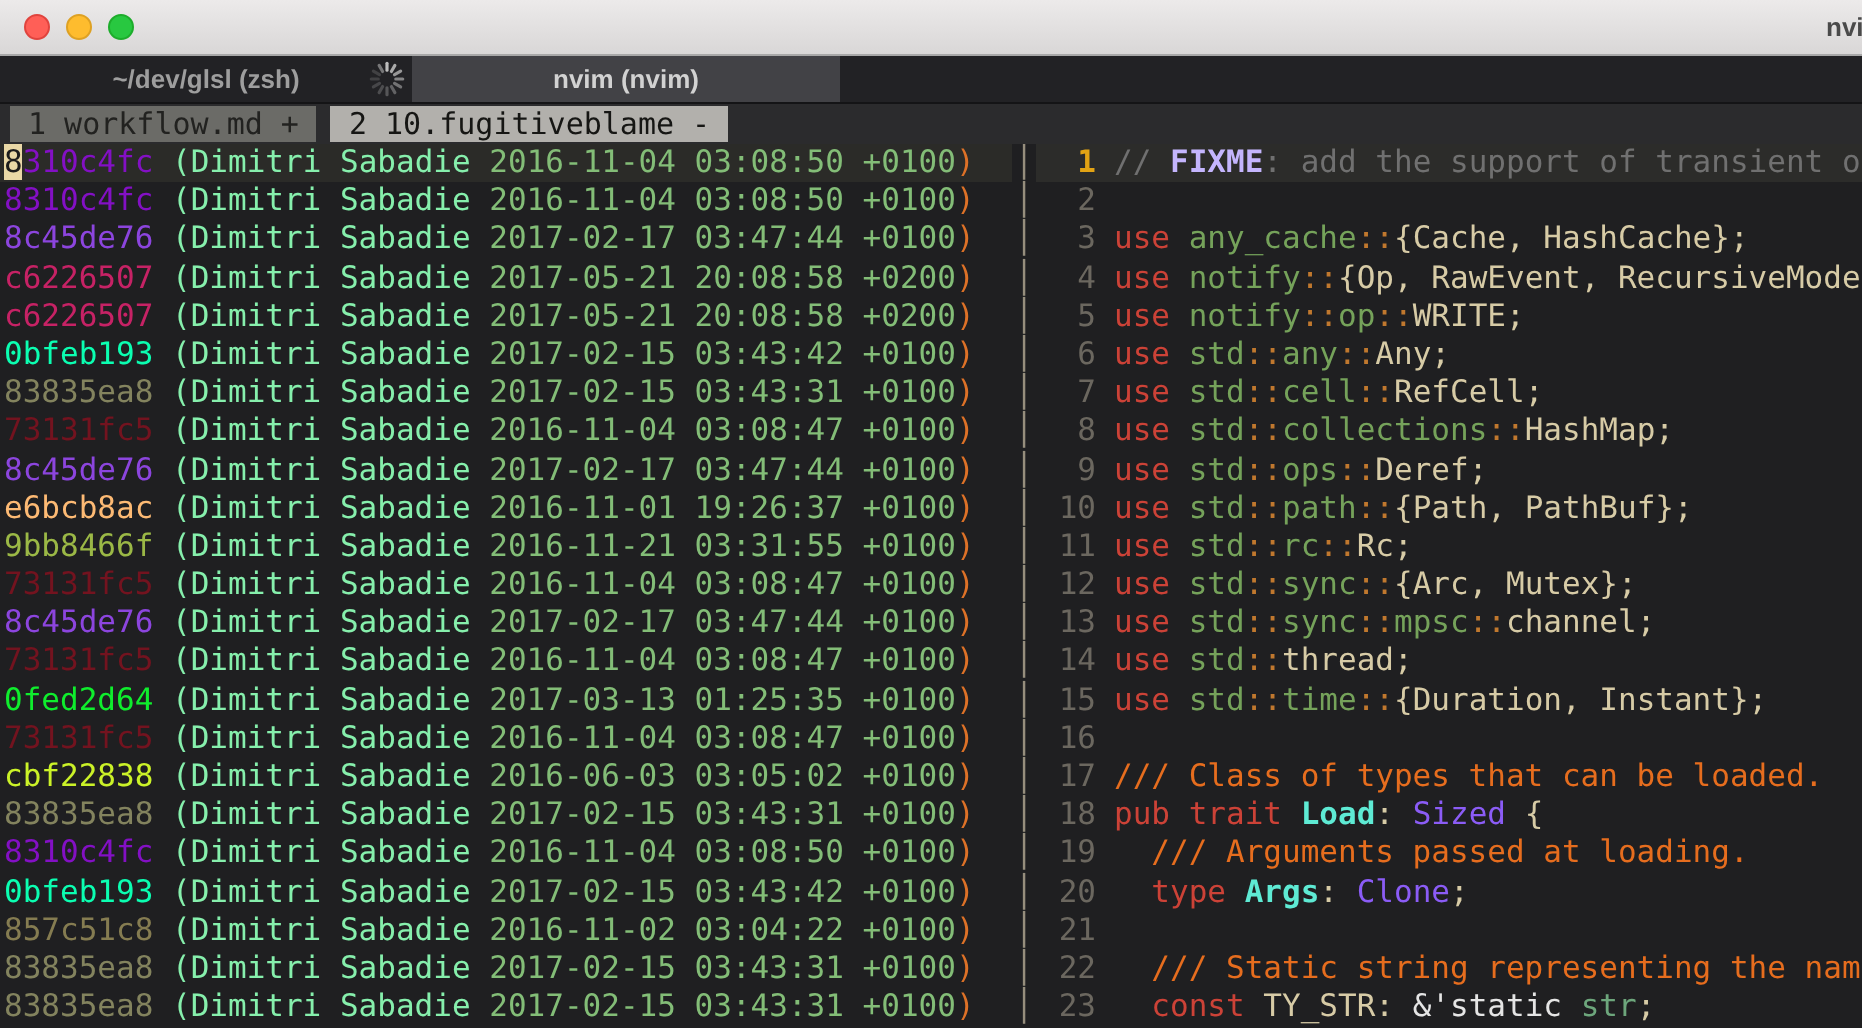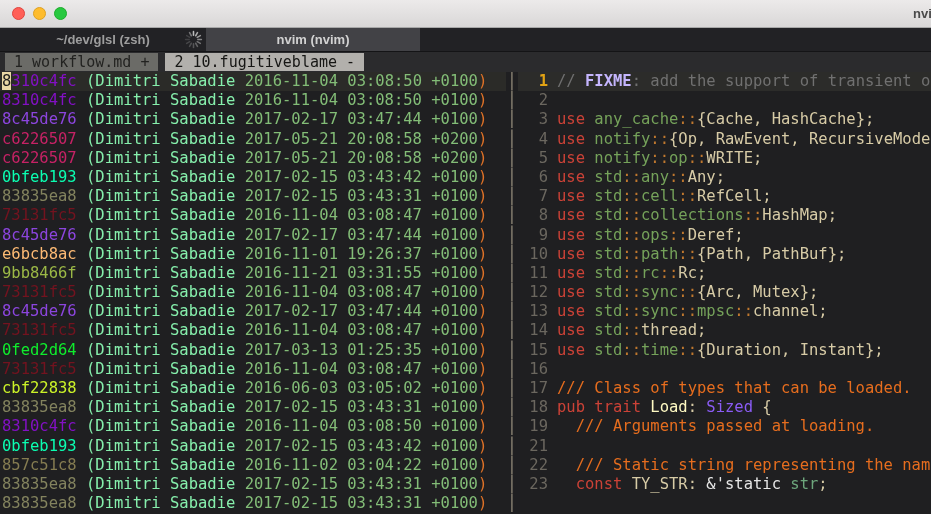--- a/index.html
+++ b/index.html
@@ -62,21 +62,21 @@
     margin-right:9px; color:#6b675f;
   }
   .code-line.active .lnum { color:#e2a314; font-weight:700; }
   .seg-k { color:#cc4237; }            
   .seg-m { color:#75a25a; }            
   .seg-p { color:#c0782e; }            
   .seg-i { color:#d7cba6; }            
   .seg-c { color:#707070; }            
   .seg-f { color:#c4b5fd; font-weight:700; } 
   .seg-d { color:#e66d1e; }            
-  .seg-t { color:#fef9c3; }            
+  .seg-t { color:#5eead4;font-weight:bold; }            
   .seg-g { color:#8b5cf6; }            
   .seg-o { color:#e5e5e5; }            
   .seg-s { color:#6da67c; }            
 </style>
 </head>
 <body>
 
 <div class="window">
 
   <div class="titlebar">
@@ -186,19 +186,20 @@
         <div class="code-line"><span class="lnum">10</span><span class="seg-k">use </span><span class="seg-m">std</span><span class="seg-p">::</span><span class="seg-m">path</span><span class="seg-p">::</span><span class="seg-i">{Path, PathBuf};</span></div>
         <div class="code-line"><span class="lnum">11</span><span class="seg-k">use </span><span class="seg-m">std</span><span class="seg-p">::</span><span class="seg-m">rc</span><span class="seg-p">::</span><span class="seg-i">Rc;</span></div>
         <div class="code-line"><span class="lnum">12</span><span class="seg-k">use </span><span class="seg-m">std</span><span class="seg-p">::</span><span class="seg-m">sync</span><span class="seg-p">::</span><span class="seg-i">{Arc, Mutex};</span></div>
         <div class="code-line"><span class="lnum">13</span><span class="seg-k">use </span><span class="seg-m">std</span><span class="seg-p">::</span><span class="seg-m">sync</span><span class="seg-p">::</span><span class="seg-m">mpsc</span><span class="seg-p">::</span><span class="seg-i">channel;</span></div>
         <div class="code-line"><span class="lnum">14</span><span class="seg-k">use </span><span class="seg-m">std</span><span class="seg-p">::</span><span class="seg-i">thread;</span></div>
         <div class="code-line"><span class="lnum">15</span><span class="seg-k">use </span><span class="seg-m">std</span><span class="seg-p">::</span><span class="seg-m">time</span><span class="seg-p">::</span><span class="seg-i">{Duration, Instant};</span></div>
         <div class="code-line"><span class="lnum">16</span></div>
         <div class="code-line"><span class="lnum">17</span><span class="seg-d">/// Class of types that can be loaded.</span></div>
         <div class="code-line"><span class="lnum">18</span><span class="seg-k">pub trait </span><span class="seg-t">Load</span><span class="seg-i">: </span><span class="seg-g">Sized</span><span class="seg-i"> {</span></div>
         <div class="code-line"><span class="lnum">19</span><span class="seg-d">  /// Arguments passed at loading.</span></div>
+        <div class="code-line"><span class="lnum">20</span><span class="seg-i">  </span><span class="seg-k">type </span><span class="seg-t">Args</span><span class="seg-i">: </span><span class="seg-g">Clone</span><span class="seg-i">;</span></div>
         <div class="code-line"><span class="lnum">21</span></div>
         <div class="code-line"><span class="lnum">22</span><span class="seg-d">  /// Static string representing the nam</span></div>
         <div class="code-line"><span class="lnum">23</span><span class="seg-i">  </span><span class="seg-k">const </span><span class="seg-i">TY_STR: </span><span class="seg-o">&amp;'static </span><span class="seg-s">str</span><span class="seg-i">;</span></div>
       </div>
   </div>
 
 </div>
 
 </body></html>

